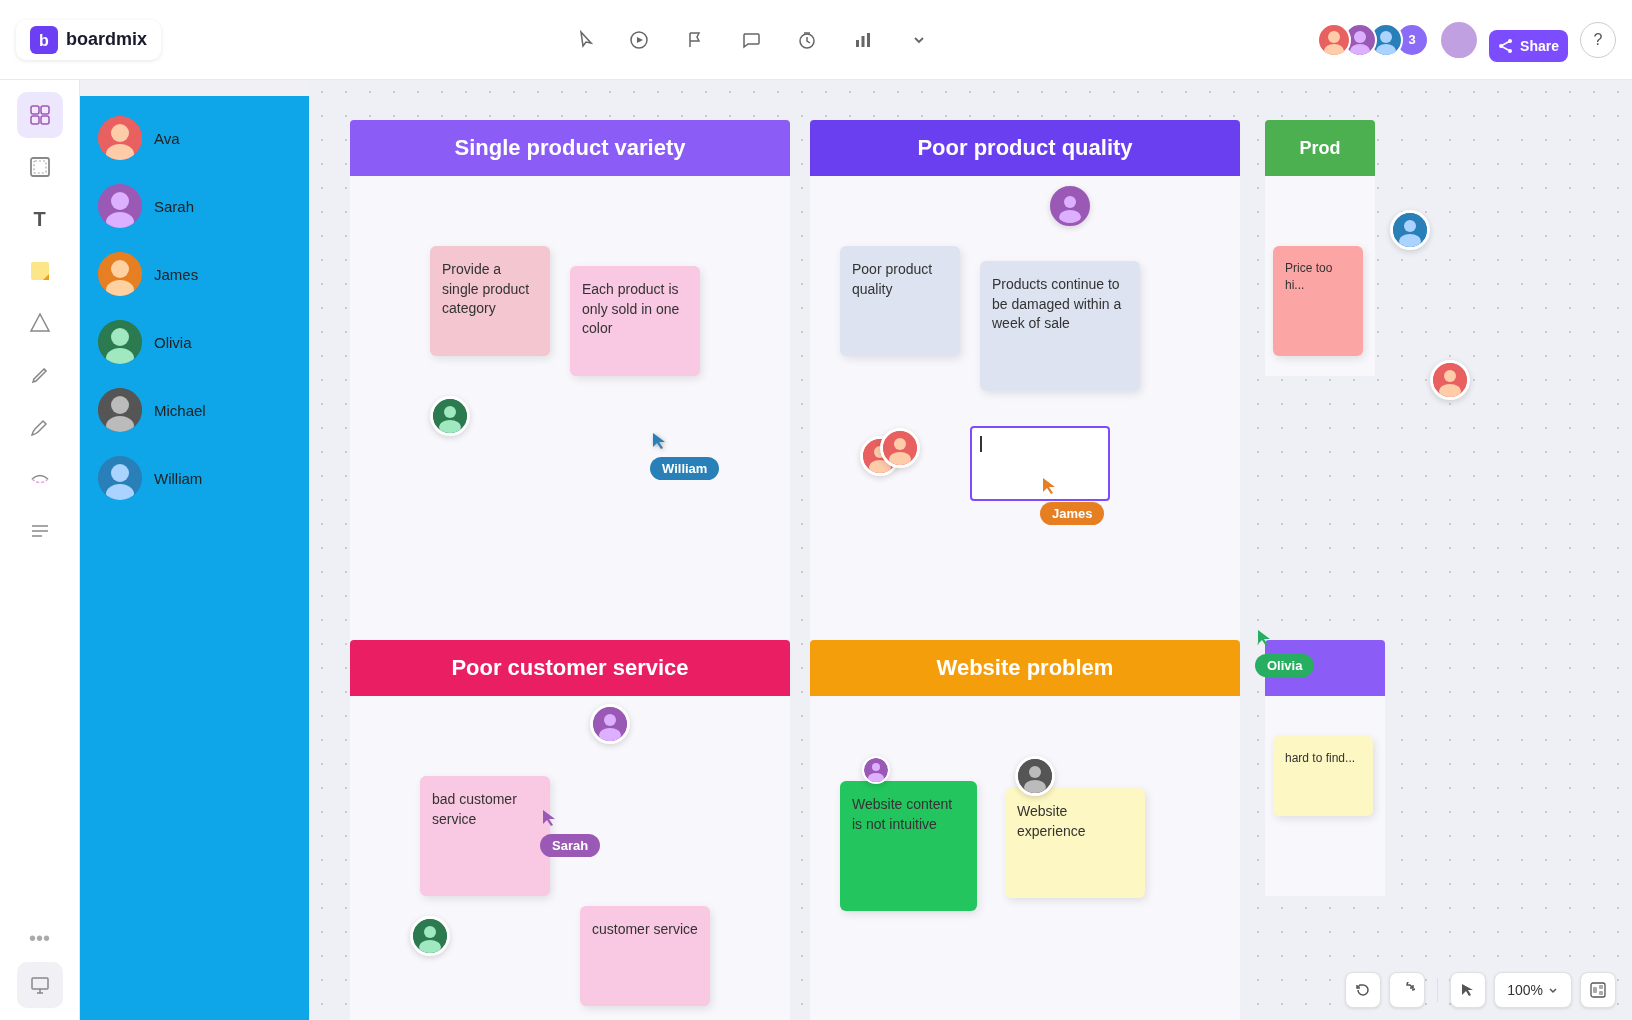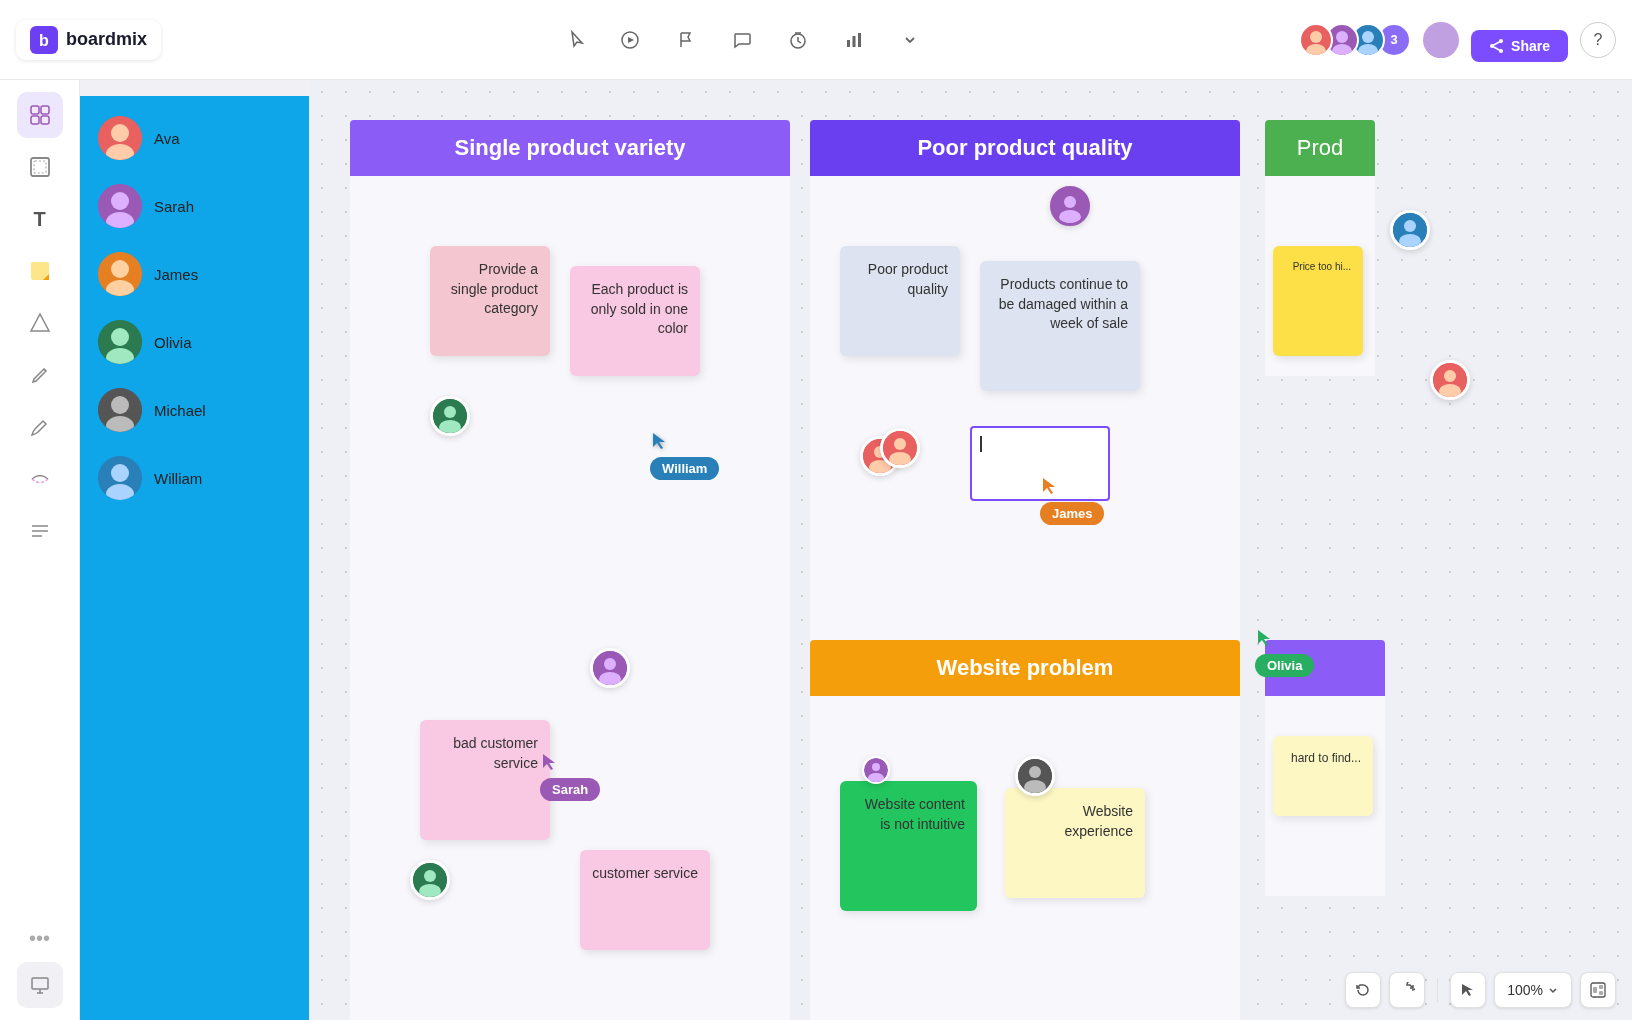--- a/index.html
+++ b/index.html
@@ -104,21 +104,21 @@
       height: 36px;
       border-radius: 50%;
       background: #c0a0e0;
       overflow: hidden;
     }
     #share-btn {
       background: #7c4dff;
       color: white;
       border: none;
       border-radius: 8px;
-      padding: 8px 18px;
+      padding: 8px 9px;
       font-size: 14px;
       font-weight: 600;
       cursor: pointer;
       display: flex;
       align-items: center;
       gap: 6px;
       margin-top: 12px;
     }
     #help-btn {
       width: 36px;
@@ -255,21 +255,21 @@
     }
 
     
     .sticky {
       position: absolute;
       border-radius: 6px;
       padding: 14px 12px;
       font-size: 14px;
       font-weight: 500;
       line-height: 1.4;
-      text-align: right;
+      text-align: left;
       color: #333;
       box-shadow: 2px 3px 8px rgba(0,0,0,0.1);
     }
 
     
     .cursor-label {
       position: absolute;
       border-radius: 12px;
       padding: 4px 12px;
       font-size: 13px;
@@ -671,24 +671,24 @@
             <circle cx="17" cy="13" r="6" fill="#ddb0ff"></circle>
             <ellipse cx="17" cy="28" rx="11" ry="7" fill="#ddb0ff"></ellipse>
           </svg>
       </div>
 
     </div>
   </div>
 
   <div style="position:absolute; left:955px; top:40px; width:110px;">
     <div class="quad-header" style="background:#4caf50; border-radius:4px 4px 0 0;">
-      <span style="font-size:22px;font-weight:400;color:white;">Prod</span>
+      <span style="font-size:18px;font-weight:700;color:white;">Prod</span>
     </div>
     <div style="background:#f8f8fc; height:200px; position:relative;">
-      <div class="sticky" style="background:#fde047; left:8px; top:70px; width:90px; height:110px; font-size:10px;">
+      <div class="sticky" style="background:#fca5a5; left:8px; top:70px; width:90px; height:110px; font-size:12px;">
         <span>Price too hi...</span>
       </div>
     </div>
   </div>
 
   <div class="canvas-avatar" style="left:1080px; top:130px; background:#2980b9;">
     <svg width="34" height="34" viewBox="0 0 34 34">
         <circle cx="17" cy="17" r="17" fill="#2980b9"></circle>
         <circle cx="17" cy="13" r="6" fill="#aad4ff"></circle>
         <ellipse cx="17" cy="28" rx="11" ry="7" fill="#aad4ff"></ellipse>
@@ -696,20 +696,23 @@
   </div>
   <div class="canvas-avatar" style="left:1120px; top:280px; background:#e86060;">
     <svg width="34" height="34" viewBox="0 0 34 34">
         <circle cx="17" cy="17" r="17" fill="#e86060"></circle>
         <circle cx="17" cy="13" r="6" fill="#ffccaa"></circle>
         <ellipse cx="17" cy="28" rx="11" ry="7" fill="#ffccaa"></ellipse>
       </svg>
   </div>
 
   <div style="position:absolute; left:40px; top:560px; width:440px;">
+    <div class="quad-header" style="background:#e91e63; border-radius:4px 4px 0 0;">
+      <span>Poor customer service</span>
+    </div>
     <div class="quad-body" style="height:400px; position:relative; background:#f8f8fc;">
 
       <div class="sticky" style="background:#f9c8e2; left:70px; top:80px; width:130px; height:120px;">
         <span>bad customer service</span>
       </div>
 
       <div class="canvas-avatar" style="left:60px; top:220px; background:#2c7a50;">
         <svg width="34" height="34" viewBox="0 0 34 34">
             <circle cx="17" cy="17" r="17" fill="#2c7a50"></circle>
             <circle cx="17" cy="13" r="6" fill="#a0e8c0"></circle>

